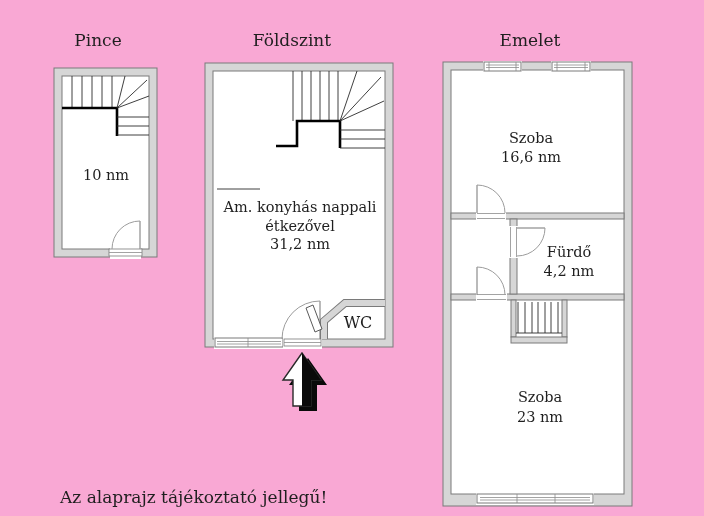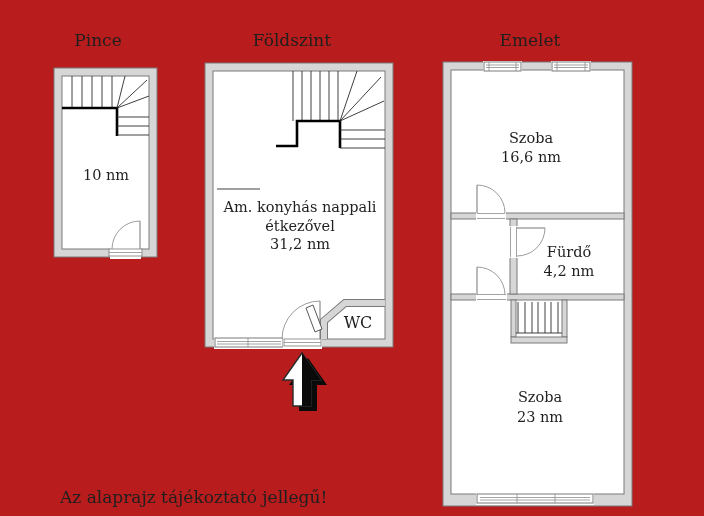--- a/index.html
+++ b/index.html
@@ -1,16 +1,16 @@
 <!DOCTYPE html>
 <html><head>
 <meta charset="utf-8">
 <style>
   html,body{margin:0;padding:0;background:#ffffff;}
-  .canvas{width:704px;height:516px;background:#b91c1c;position:relative;overflow:hidden;
+  .canvas{width:704px;height:516px;background:#f9a8d4;position:relative;overflow:hidden;
           font-family:"DejaVu Serif", serif;}
   svg{display:block;}
   svg text{fill:#1f1f1f;font-family:"DejaVu Serif", serif;}
   .floor-title{font-size:17px;text-anchor:middle;}
   .room-label{font-size:14.5px;text-anchor:middle;}
   .wc-label{font-size:16px;text-anchor:middle;}
   .note{font-size:17px;text-anchor:start;}
   .wall{fill:#d6d6d6;stroke:#7a7a7a;stroke-width:1;}
   .room{fill:#ffffff;stroke:#7a7a7a;stroke-width:1;}
   .gap{fill:#ffffff;stroke:none;}

